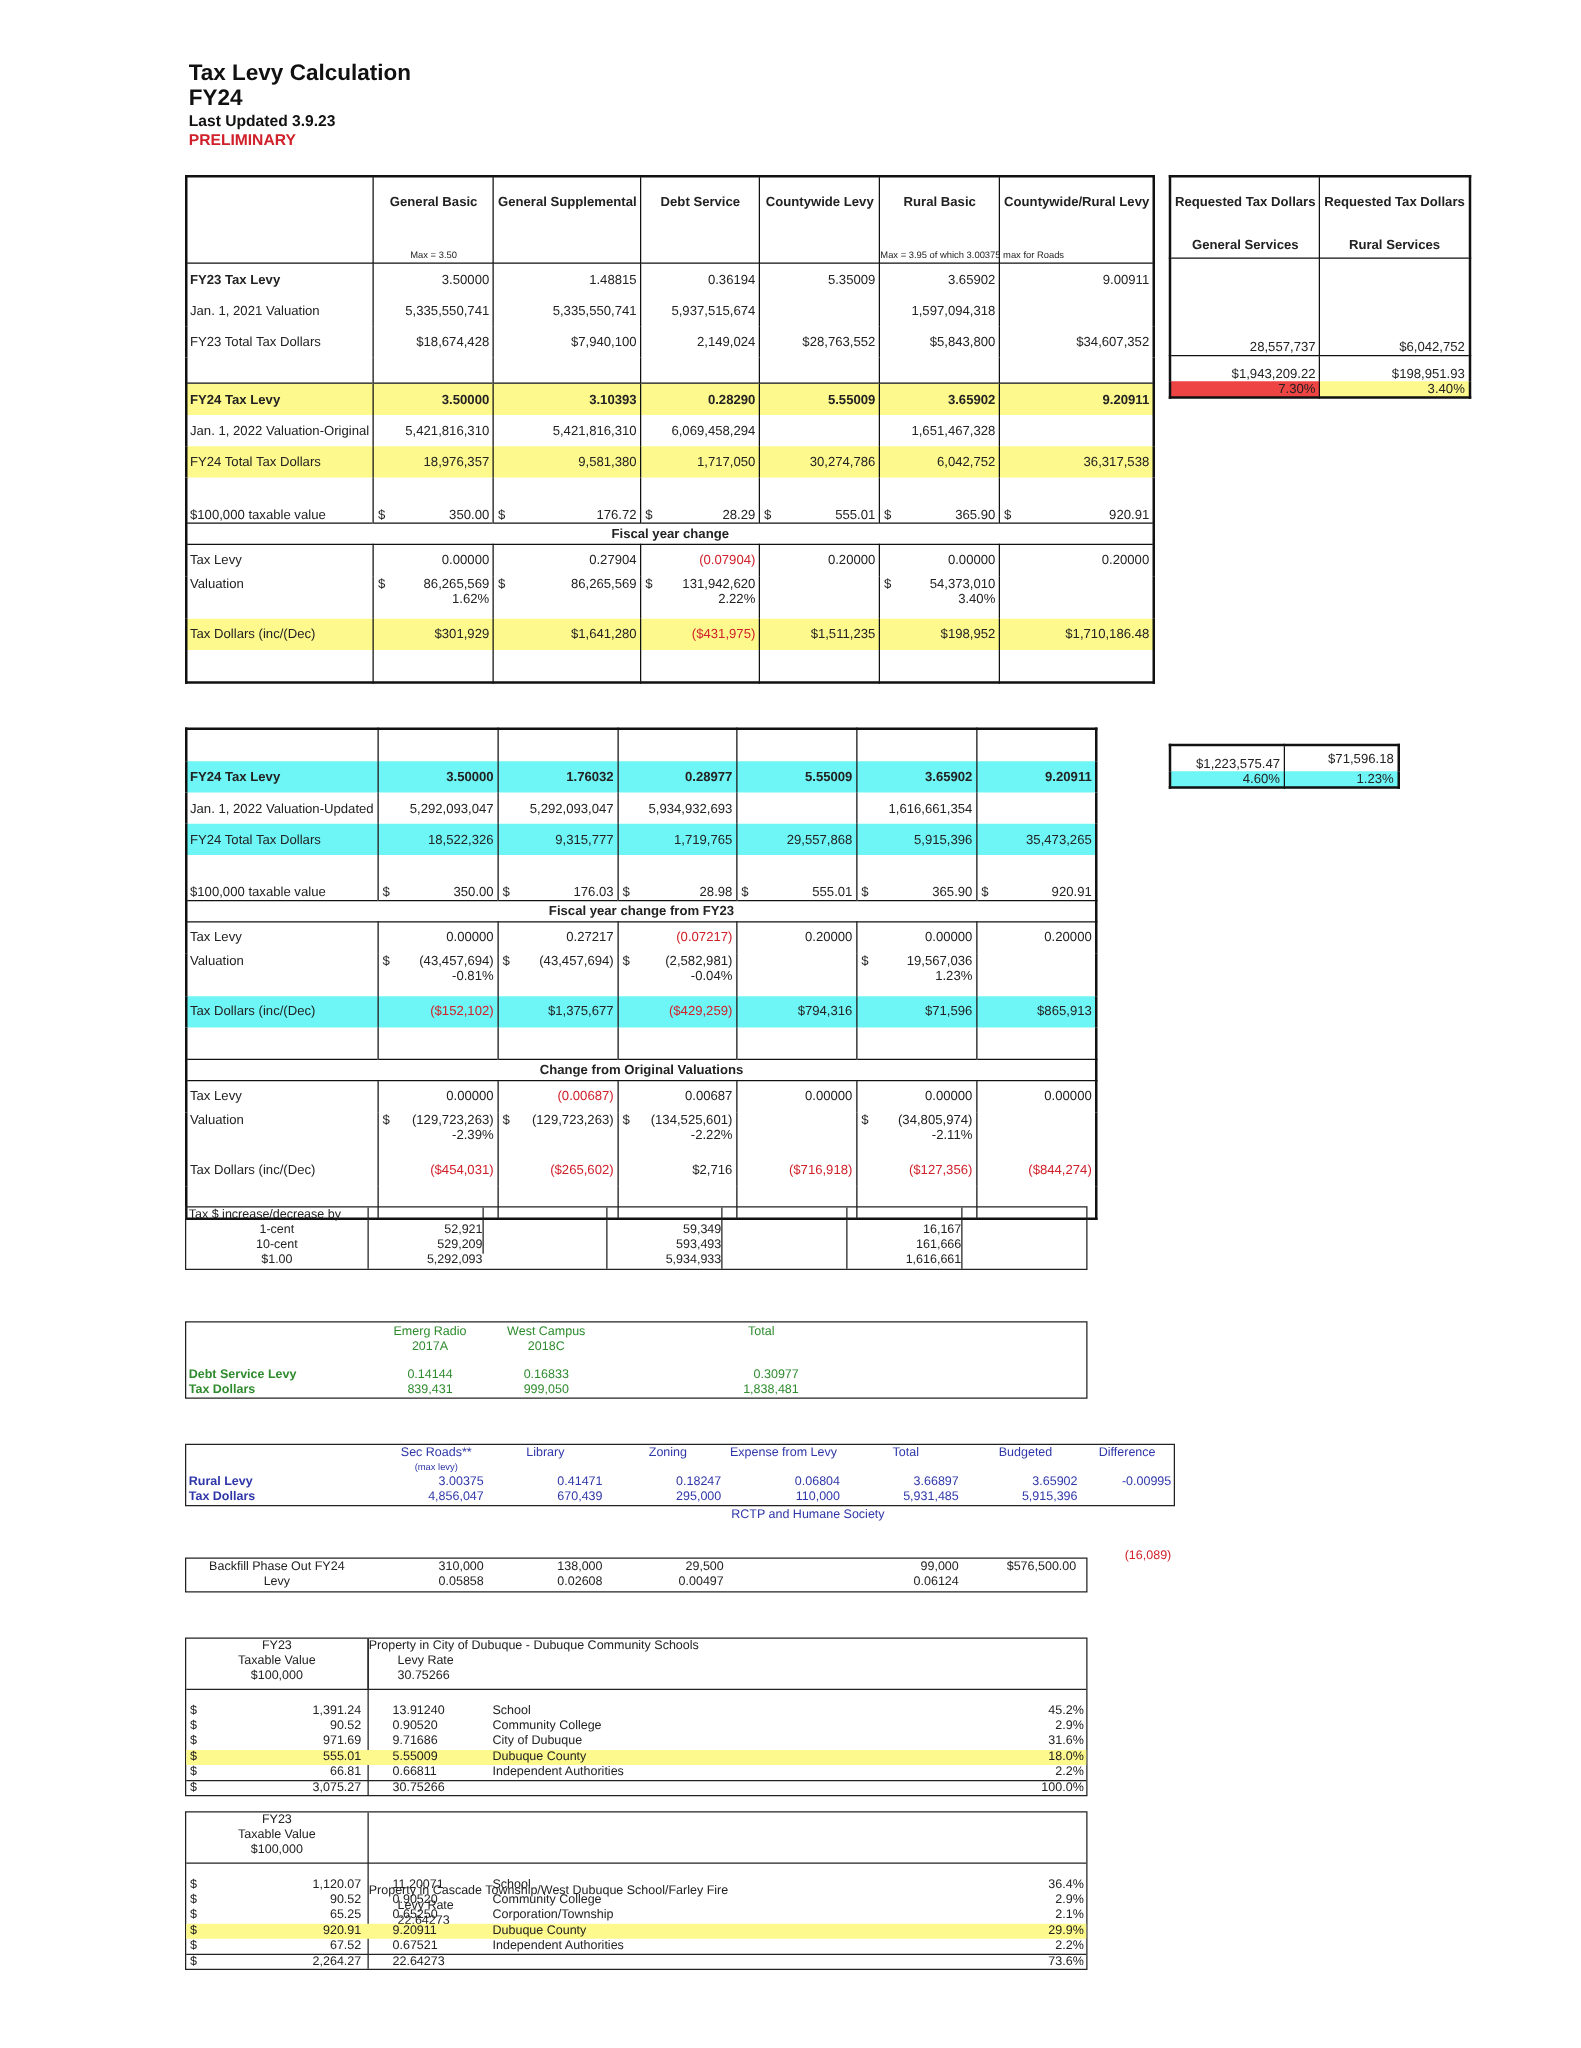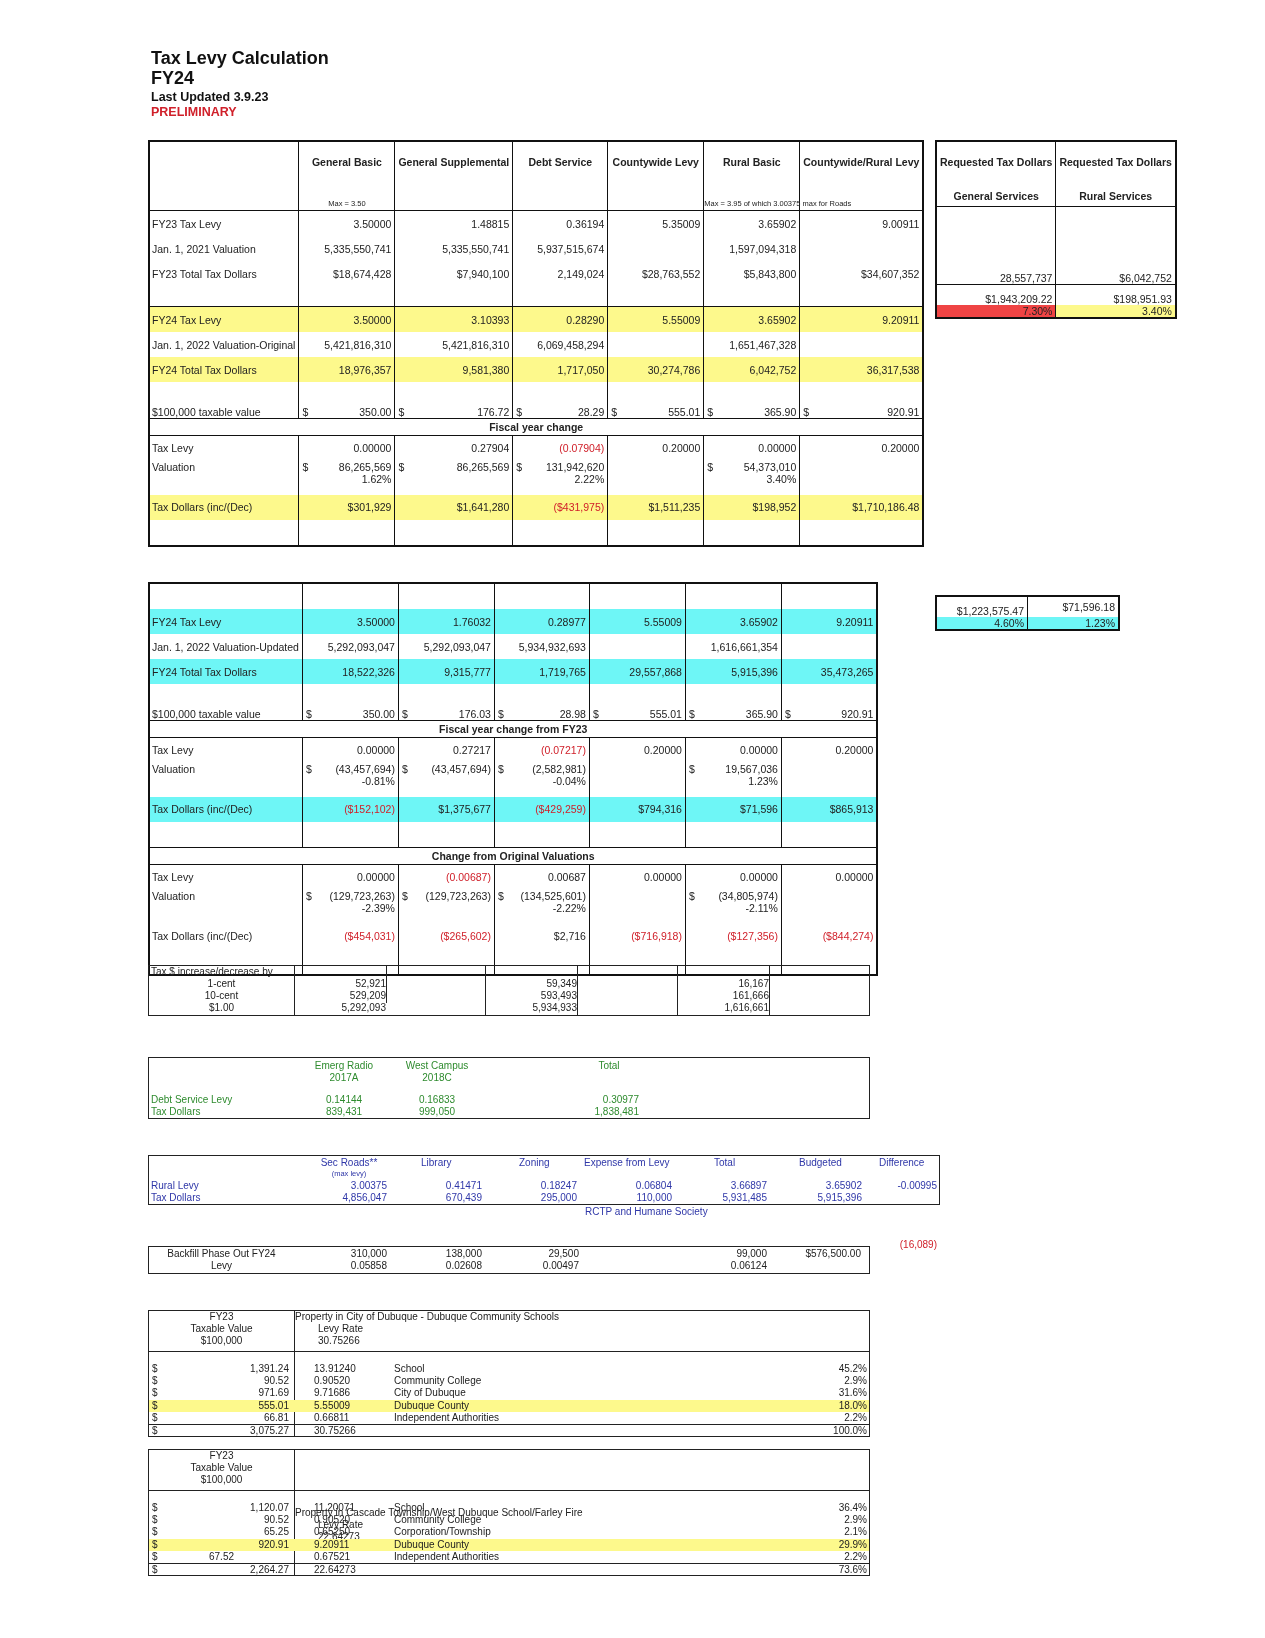--- a/index.html
+++ b/index.html
@@ -13,21 +13,21 @@
   td { padding:0 3px; white-space:nowrap; }
   .t-main { position:absolute; left:148px; border:2px solid #111; table-layout:fixed; }
   .t-main td { border-left:1px solid #111; border-right:1px solid #111; height:25px; text-align:right; }
   .t-main td.lbl { text-align:left; border-right:1px solid #111; padding-left:2px; }
   .t-main tr.hd td { text-align:center; vertical-align:top; font-weight:bold; font-size:10.5px; padding-top:14px; height:54px; border-bottom:1px solid #111; position:relative; }
   .hd .sub { display:block; font-weight:normal; font-size:7.5px; position:absolute; bottom:2px; left:0; right:0; text-align:center; line-height:9px; }
   .sep td { border-top:1px solid #111; }
   .sectitle td { border-top:1px solid #111; border-bottom:1px solid #111; height:16px !important; font-weight:bold; text-align:center !important; border-left:none !important; border-right:none !important; }
   .yel td.hl { background:#fdf98c; }
   .cyn td.hl { background:#6ef6f6; }
-  .b { font-weight:normal; }
+  .b { font-weight:bold; }
   .red { color:#d0202a;margin-top:47px; }
   .dol { float:left; }
   .pct { display:block; }
   .spacer td { height:20px; }
 
   .t-req { position:absolute; left:935px; border:2px solid #111; }
   .t-req td { border:1px solid #111; width:84px; text-align:right; font-size:10.5px; }
   .t-req .hd td { text-align:center; font-weight:bold; vertical-align:top; padding-top:14px; height:50px; position:relative; }
   .t-req .hd .sv { position:absolute; bottom:4px; left:0; right:0; text-align:center; }
 
@@ -571,21 +571,21 @@
       </div>
     <div style="position:relative;height:12.2px;background:#fdf98c">
         <span class="abs" style="left:3px">$</span>
         <span class="abs" style="left:60px;width:80px;text-align:right">920.91</span>
         <span class="abs" style="left:165px">9.20911</span>
         <span class="abs" style="left:245px">Dubuque County</span>
         <span class="abs" style="right:2px">29.9%</span>
       </div>
     <div style="position:relative;height:12.2px">
         <span class="abs" style="left:3px">$</span>
-        <span class="abs" style="left:60px;width:80px;">67.52</span>
+        <span class="abs" style="left:60px;width:80px;text-align:right">67.52</span>
         <span class="abs" style="left:165px">0.67521</span>
         <span class="abs" style="left:245px">Independent Authorities</span>
         <span class="abs" style="right:2px">2.2%</span>
       </div>
     <div style="position:relative;height:12.2px;border-top:1px solid #222">
         <span class="abs" style="left:3px">$</span>
         <span class="abs" style="left:60px;width:80px;text-align:right">2,264.27</span>
         <span class="abs" style="left:165px">22.64273</span>
         <span class="abs" style="right:2px">73.6%</span>
       </div>

